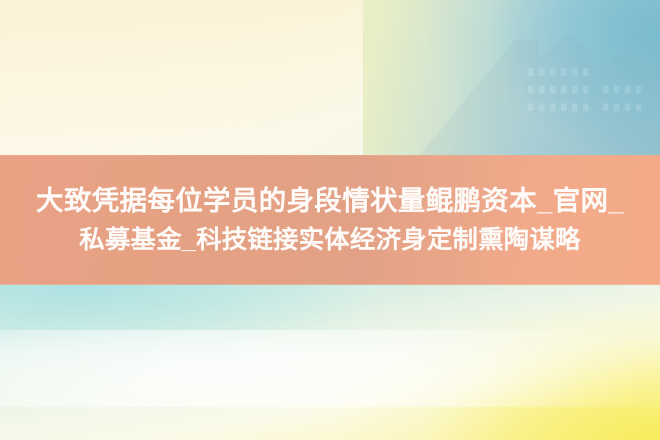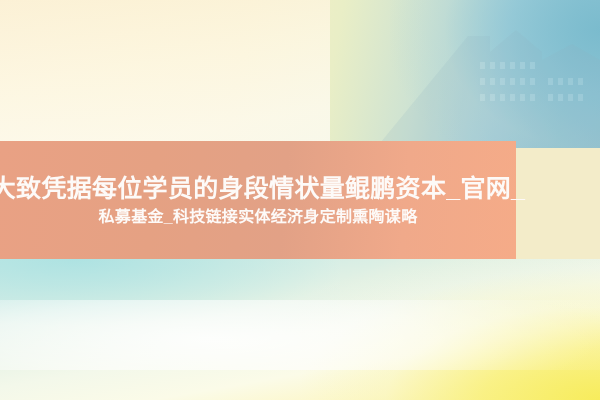--- a/index.html
+++ b/index.html
@@ -71,21 +71,21 @@
     height: 148px;
     opacity: .30;
     pointer-events: none;
   }
 
   
   .band {
     position: absolute;
     left: 0;
     top: 141px;
-    width: 516px;
+    width: 600px;
     height: 118px;
     background:
       linear-gradient(95deg,
         #e9a184 0%,
         #e5a183 30%,
         #e2a186 55%,
         #f0a98a 78%,
         #f5ab88 100%);
     display: flex;
     flex-direction: column;
@@ -94,21 +94,21 @@
   }
   .band-line {
     color: #fdfaf8;
     font-weight: 700;
     font-size: 25px;
     line-height: 1.42;
     letter-spacing: .3px;
     white-space: nowrap;
     text-align: center;
   }
-  .band-line.l2 { font-size: 16px; }
+  .band-line.l2 { font-size: 23px; }
 
   
   .ground-base {
     position: absolute;
     left: 0;
     top: 259px;
     width: 600px;
     height: 141px;
     background:
       linear-gradient(170deg,

